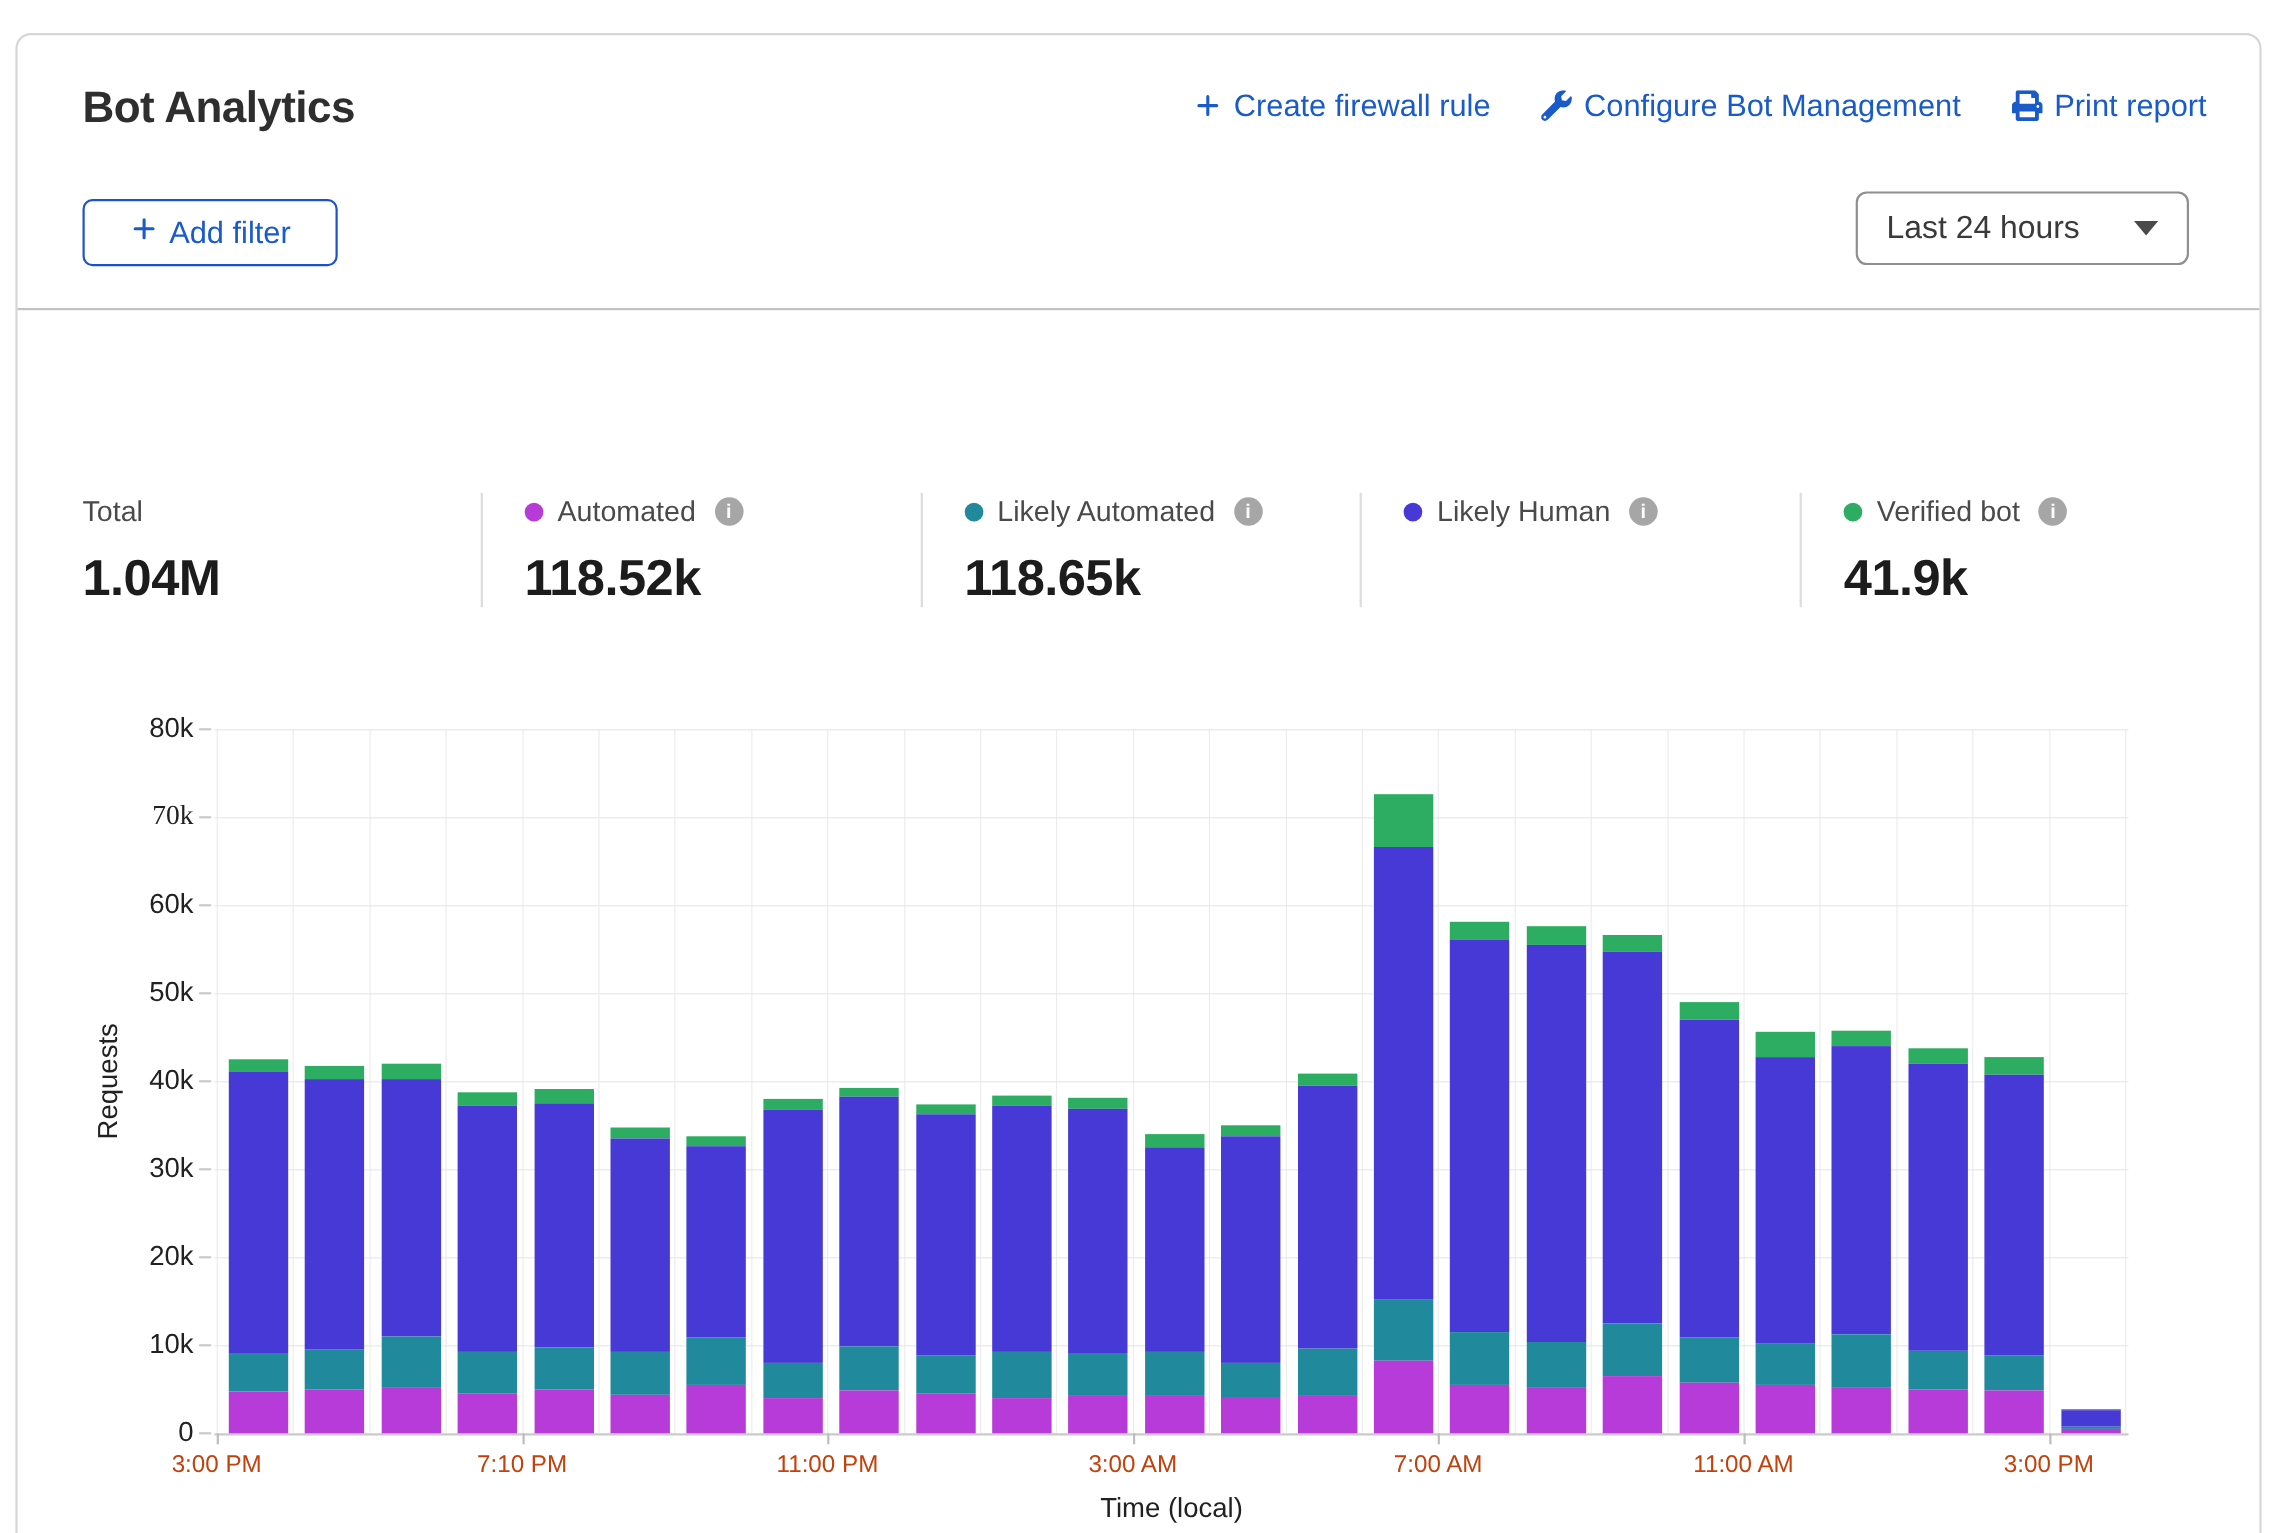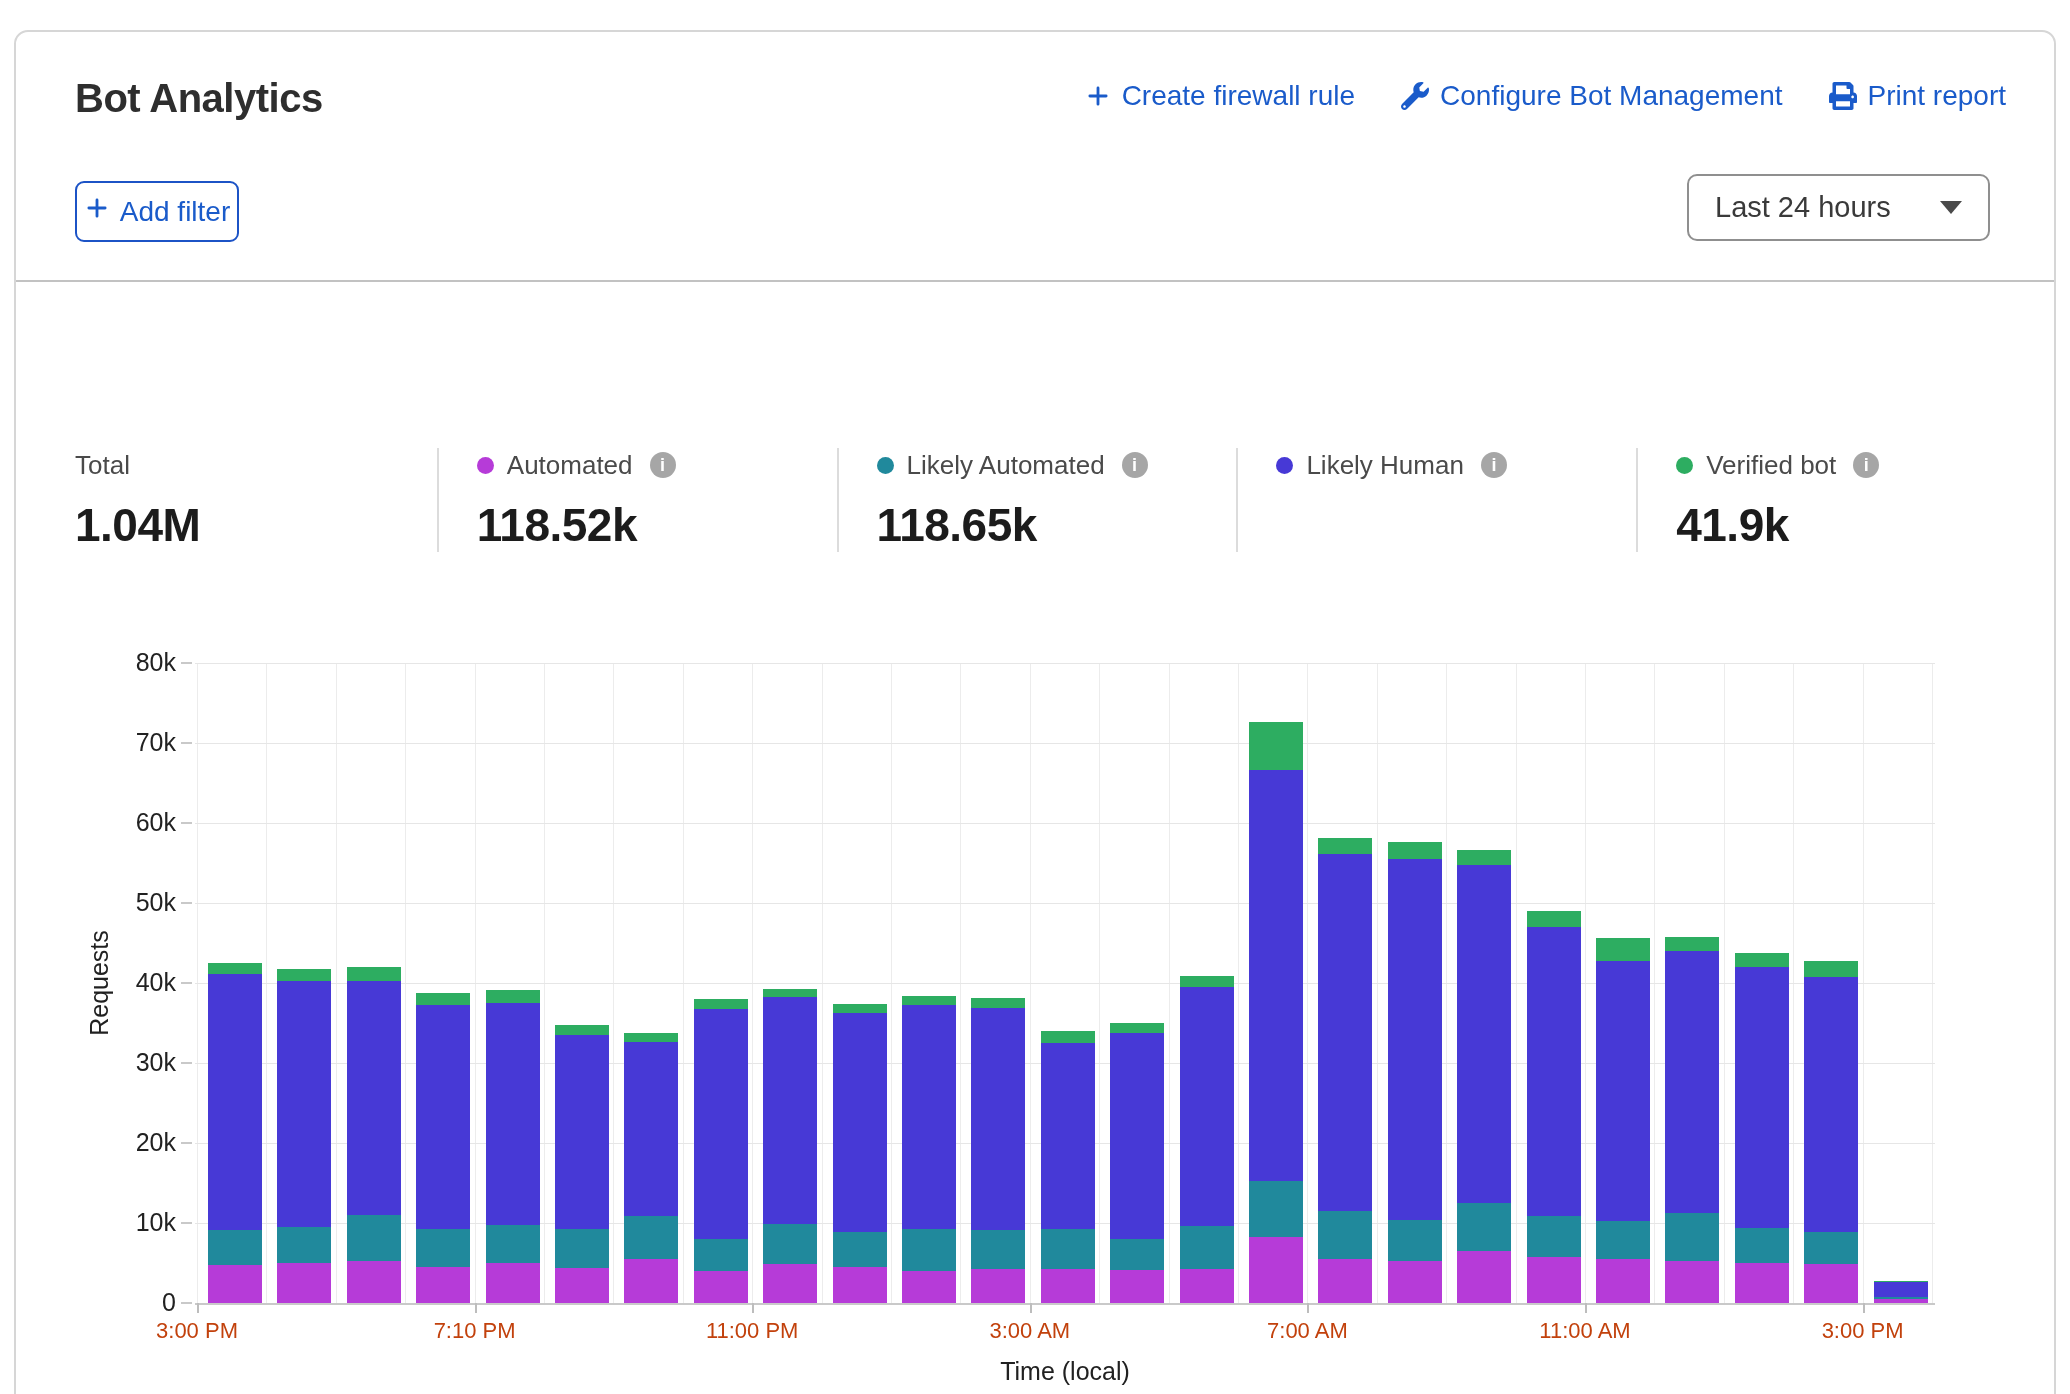--- a/index.html
+++ b/index.html
@@ -9,21 +9,21 @@
   .card-border { position:absolute; left:14px; top:30px; width:2042px; height:1700px;
                  border:2px solid #d6d6d6; border-radius:14px; pointer-events:none; }
 
   
   .page-title { position:absolute; left:75px; top:76px; font-size:40px; font-weight:700;
                 color:#2e2e2e; letter-spacing:-0.5px; }
   .header-actions { position:absolute; right:64px; top:80px; display:flex; gap:46px; align-items:center; }
   .hlink { display:flex; align-items:center; gap:11px; color:#1a5bca; font-size:28px; cursor:pointer; text-decoration:none; }
   .hlink svg { display:block; }
 
-  .add-filter-btn { position:absolute; left:75px; top:181px; width:164px; height:61px;
+  .add-filter-btn { position:absolute; left:75px; top:181px; width:232px; height:61px;
                     display:flex; align-items:center; justify-content:center; gap:10px;
                     background:#fff; border:2px solid #1c53c6; border-radius:9px;
                     color:#1a5bca; font-size:28px; font-family:inherit; cursor:pointer; }
   .dropdown { position:absolute; left:1687px; top:174px; width:303px; height:67px;
               border:2px solid #8f8f8f; border-radius:10px; background:#fff;
               display:flex; align-items:center; justify-content:space-between;
               padding:0 26px; cursor:pointer; }
   .dropdown-value { font-size:29px; color:#3a3a3a; }
   .caret { width:0; height:0; border-left:11px solid transparent; border-right:11px solid transparent;
            border-top:13px solid #4a4a4a; }
@@ -178,21 +178,21 @@
       <div class="vgrid" style="left: 1654.4px;"></div>
       <div class="vgrid" style="left: 1723.8px;"></div>
       <div class="vgrid" style="left: 1793.2px;"></div>
       <div class="vgrid" style="left: 1862.6px;"></div>
       <div class="vgrid" style="left: 1932px;"></div>
       <div class="hgrid" style="top: 0px;"></div>
       <div class="ytick" style="top: -1px;"></div>
       <div class="ylabel" style="top: -15px;">80k</div>
       <div class="hgrid" style="top: 80px;"></div>
       <div class="ytick" style="top: 79px;"></div>
-      <div class="ylabel" style="top: 65px;">70k</div>
+      <div class="ylabel" style="top: 65px; font-family: Liberation Serif, serif;">70k</div>
       <div class="hgrid" style="top: 160px;"></div>
       <div class="ytick" style="top: 159px;"></div>
       <div class="ylabel" style="top: 145px;">60k</div>
       <div class="hgrid" style="top: 240px;"></div>
       <div class="ytick" style="top: 239px;"></div>
       <div class="ylabel" style="top: 225px;">50k</div>
       <div class="hgrid" style="top: 320px;"></div>
       <div class="ytick" style="top: 319px;"></div>
       <div class="ylabel" style="top: 305px;">40k</div>
       <div class="hgrid" style="top: 400px;"></div>

